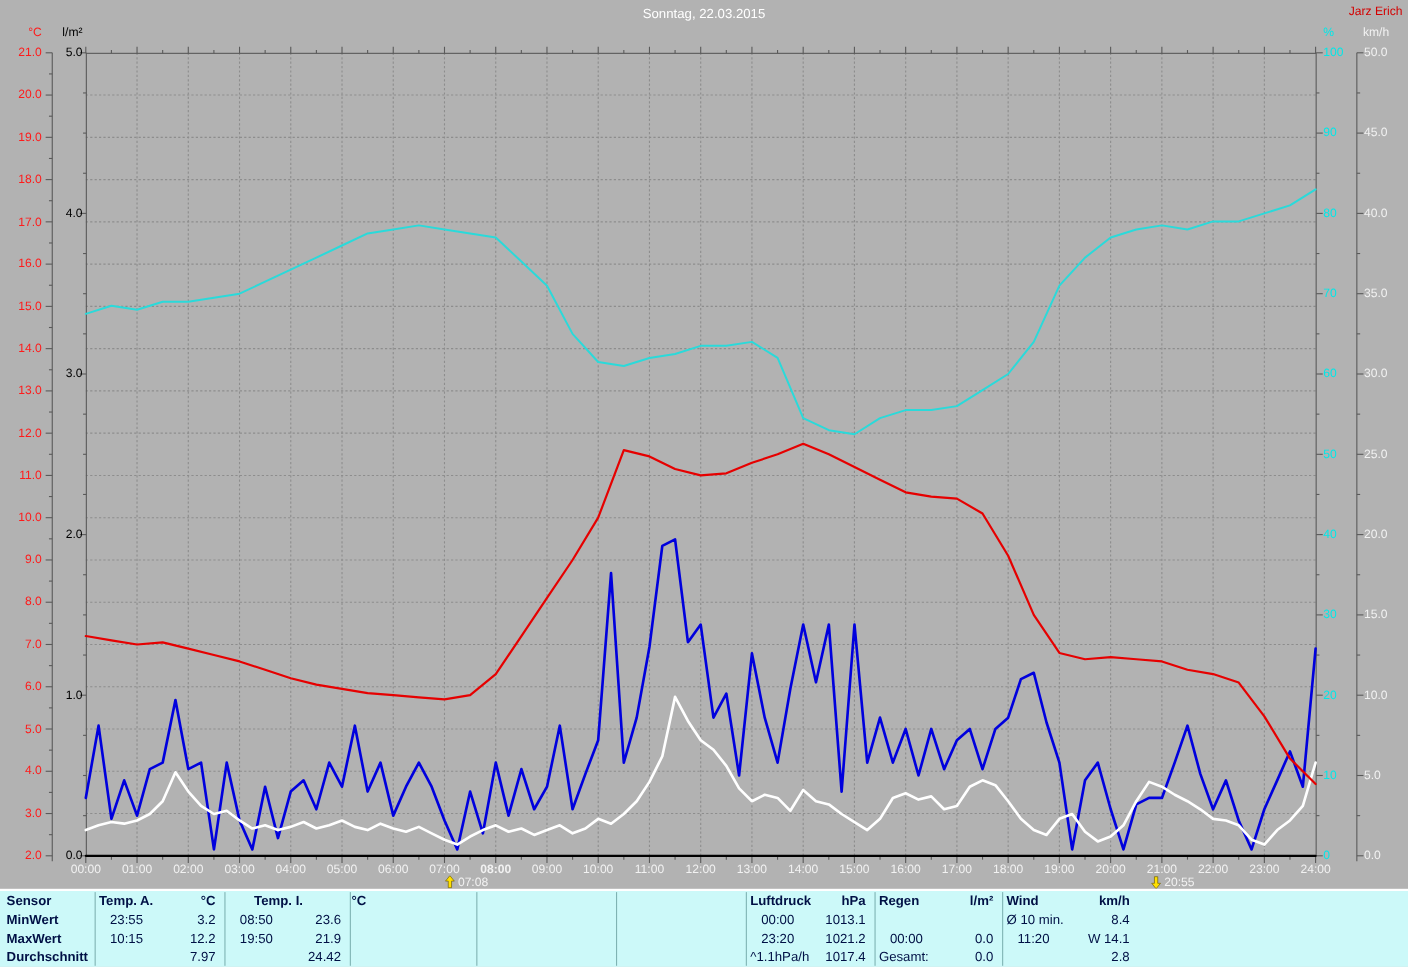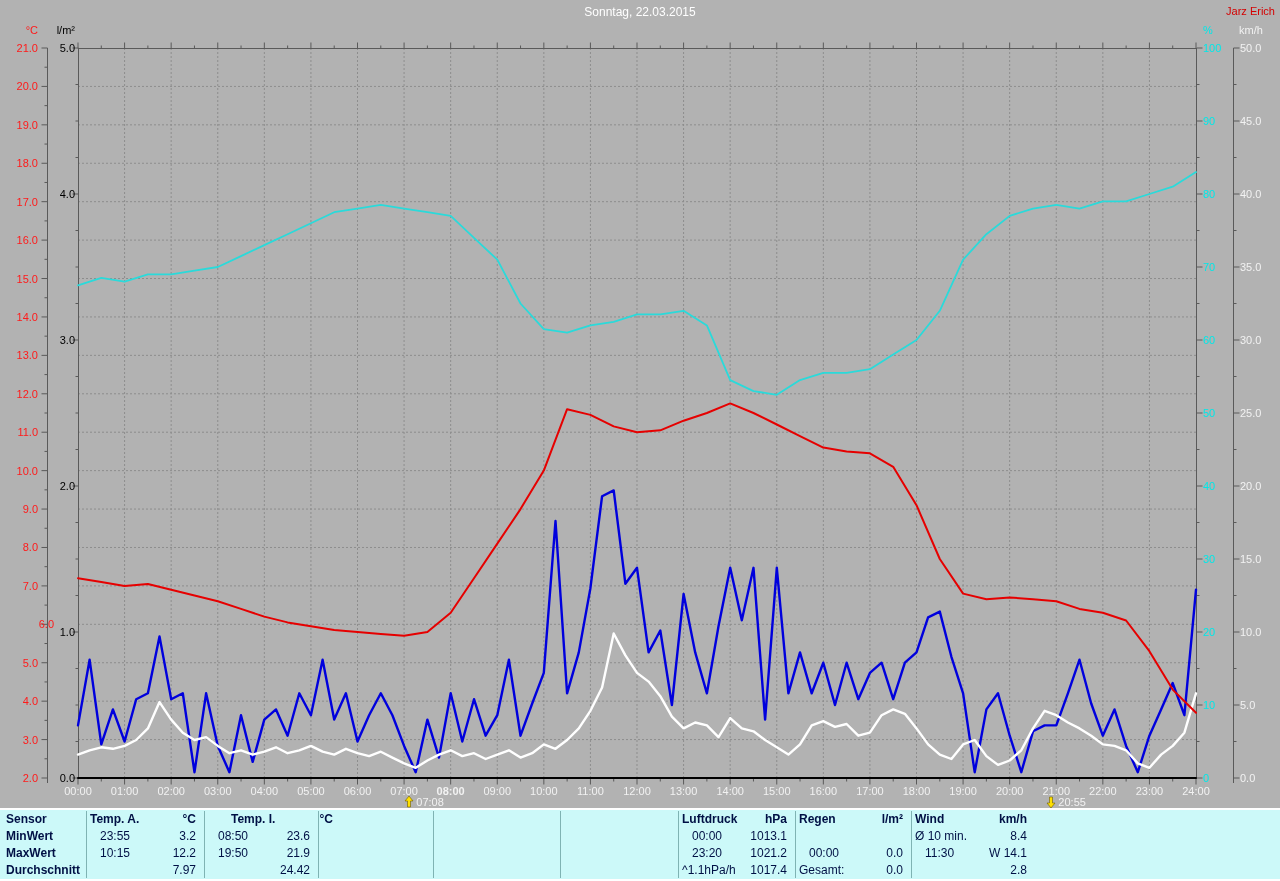--- a/index.html
+++ b/index.html
@@ -303,21 +303,21 @@
       <div class="ylab" style="left: 2px; width: 36px; text-align: right; color: rgb(255, 26, 26); top: 235.105px;">16.0</div>
       <div class="ylab" style="left: 2px; width: 36px; text-align: right; color: rgb(255, 26, 26); top: 273.526px;">15.0</div>
       <div class="ylab" style="left: 2px; width: 36px; text-align: right; color: rgb(255, 26, 26); top: 311.947px;">14.0</div>
       <div class="ylab" style="left: 2px; width: 36px; text-align: right; color: rgb(255, 26, 26); top: 350.368px;">13.0</div>
       <div class="ylab" style="left: 2px; width: 36px; text-align: right; color: rgb(255, 26, 26); top: 388.789px;">12.0</div>
       <div class="ylab" style="left: 2px; width: 36px; text-align: right; color: rgb(255, 26, 26); top: 427.211px;">11.0</div>
       <div class="ylab" style="left: 2px; width: 36px; text-align: right; color: rgb(255, 26, 26); top: 465.632px;">10.0</div>
       <div class="ylab" style="left: 2px; width: 36px; text-align: right; color: rgb(255, 26, 26); top: 504.053px;">9.0</div>
       <div class="ylab" style="left: 2px; width: 36px; text-align: right; color: rgb(255, 26, 26); top: 542.474px;">8.0</div>
       <div class="ylab" style="left: 2px; width: 36px; text-align: right; color: rgb(255, 26, 26); top: 580.895px;">7.0</div>
-      <div class="ylab" style="left: 18px; width: 36px; text-align: right; color: rgb(255, 26, 26); top: 619.316px;">6.0</div>
+      <div class="ylab" style="left: 2px; width: 36px; text-align: right; color: rgb(255, 26, 26); top: 619.316px;">6.0</div>
       <div class="ylab" style="left: 2px; width: 36px; text-align: right; color: rgb(255, 26, 26); top: 657.737px;">5.0</div>
       <div class="ylab" style="left: 2px; width: 36px; text-align: right; color: rgb(255, 26, 26); top: 696.158px;">4.0</div>
       <div class="ylab" style="left: 2px; width: 36px; text-align: right; color: rgb(255, 26, 26); top: 734.579px;">3.0</div>
       <div class="ylab" style="left: 2px; width: 36px; text-align: right; color: rgb(255, 26, 26); top: 773px;">2.0</div>
       <div class="ylab" style="left: 40px; width: 35px; text-align: right; color: rgb(0, 0, 0); top: 43px;">5.0</div>
       <div class="ylab" style="left: 40px; width: 35px; text-align: right; color: rgb(0, 0, 0); top: 189px;">4.0</div>
       <div class="ylab" style="left: 40px; width: 35px; text-align: right; color: rgb(0, 0, 0); top: 335px;">3.0</div>
       <div class="ylab" style="left: 40px; width: 35px; text-align: right; color: rgb(0, 0, 0); top: 481px;">2.0</div>
       <div class="ylab" style="left: 40px; width: 35px; text-align: right; color: rgb(0, 0, 0); top: 627px;">1.0</div>
       <div class="ylab" style="left: 40px; width: 35px; text-align: right; color: rgb(0, 0, 0); top: 773px;">0.0</div>
@@ -462,21 +462,21 @@
       </div>
       <div class="t-cellrow t-bold" style="left: 913px; width: 118px; top: 2px;">
         <span style="padding-left: 2px;">Wind</span>
         <span style="padding-right: 4px;">km/h</span>
       </div>
       <div class="t-cellrow" style="left: 913px; width: 118px; top: 19px;">
         <span style="padding-left: 2px;">Ø 10 min.</span>
         <span style="padding-right: 4px;">8.4</span>
       </div>
       <div class="t-cellrow" style="left: 913px; width: 118px; top: 36px;">
-        <span style="padding-left: 12px;">11:30</span>
+        <span style="padding-left: 12px;">11:20</span>
         <span style="padding-right: 4px;">W 14.1</span>
       </div>
       <div class="t-cellrow" style="left: 913px; width: 118px; top: 53px;">
         <span style="padding-left: 2px;"></span>
         <span style="padding-right: 4px;">2.8</span>
       </div>
     </div>
   <div class="abs white-strip" style="top:879px;"></div>
 </div>
 

